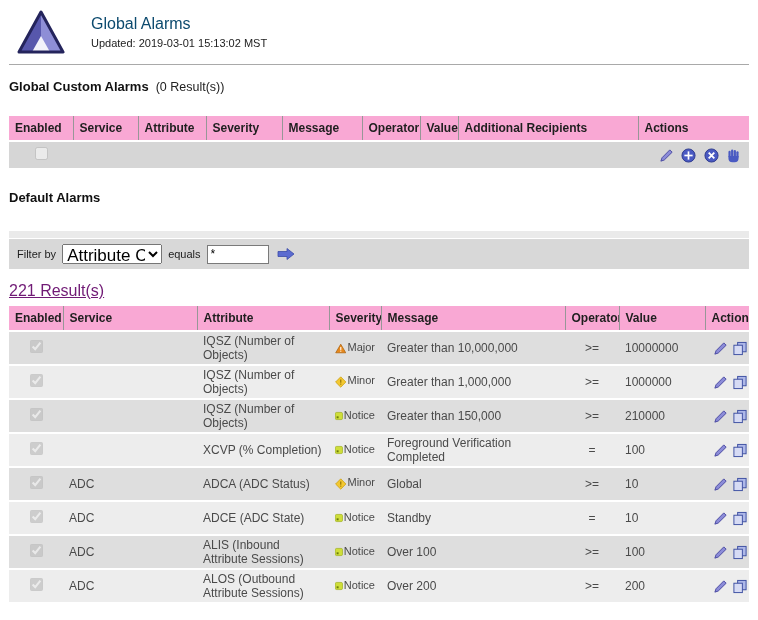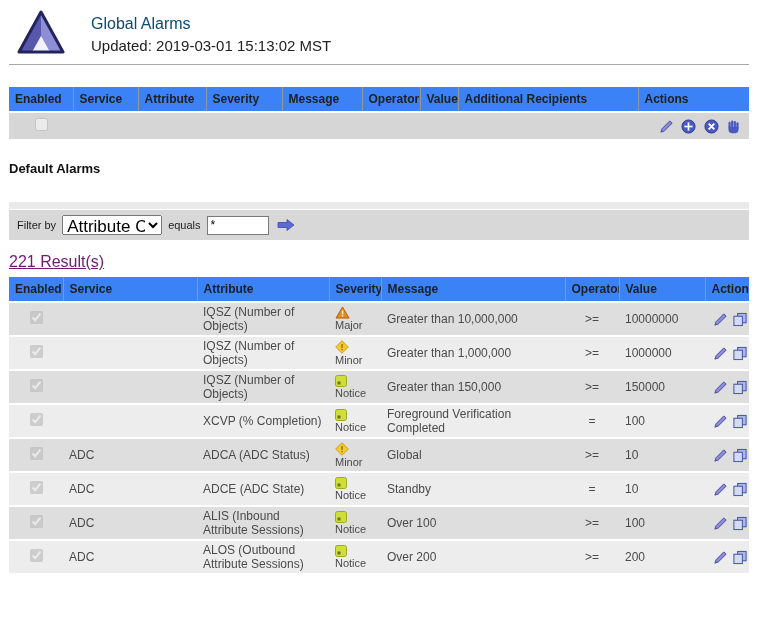--- a/index.html
+++ b/index.html
@@ -9,31 +9,31 @@
     font-family: "Liberation Sans", sans-serif;
     color: #333;
   }
   .page { padding: 8px 9px 0 9px; }
 
   
   .page-header { display: flex; align-items: flex-start; gap: 26px; padding: 2px 8px 8px 8px; }
   .logo { display: inline-block; width: 48px; height: 44px; }
   .title-block { padding-top: 5px; }
   .page-title { font-size: 16px; font-weight: normal; color: #0c4a6e; }
-  .updated { font-size: 15px; color: #222; margin-top: 4px; }
+  .updated { font-size: 11px; color: #222; margin-top: 4px; }
   .rule { border: none; border-top: 1px solid #a9a9a9; margin: 2px 0 14px 0; }
 
   
   .section-heading { font-size: 13px; font-weight: bold; color: #111; margin-top: 6px; }
   .heading-count { font-weight: normal; font-size: 12.5px; margin-left: 7px; color: #222; }
 
   
   table { border-collapse: collapse; width: 100%; table-layout: fixed; }
   th {
-    background: #3b82f6; font-size: 12px; font-weight: bold; color: #1f1f1f;
+    background: #f9a8d4; font-size: 12px; font-weight: bold; color: #1f1f1f;
     text-align: left; padding: 5px 6px; border-right: 1px solid #979797;
     border-bottom: 2px solid #fff; white-space: nowrap; overflow: hidden;
   }
   th:last-child { border-right: none; }
   td { font-size: 12px; color: #4a4a4a; padding: 2px 6px; border-bottom: 2px solid #fff; vertical-align: middle; }
 
   
   .custom-table { margin-top: 22px; }
   .custom-table td { background: #d6d6d6; height: 28px; }
   .custom-table .c-enabled { text-align: center; }
@@ -53,21 +53,21 @@
   .result-count { font-size: 16px; color: #701a75; margin: 13px 0 6px 0; text-decoration: underline; }
 
   
   .main-table tr.row-dark td { background: #dedede; }
   .main-table tr.row-light td { background: #ededed; }
   .main-table td { height: 34px; }
   .c-enabled { text-align: center; }
   .c-op { text-align: center; }
   .c-actions { text-align: center; white-space: nowrap; }
 
-  .sev-wrap { display: flex; flex-direction: column; align-items: flex-start; line-height: 1.05; gap: 1px; }
+  .sev-wrap { display: flex; align-items: flex-start; line-height: 1.05; gap: 1px; }
   .sev-label { font-size: 11px; color: #4a4a4a; }
 
   .icon-btn { display: inline-block; vertical-align: middle; margin: 0 2px; cursor: pointer; line-height: 0; }
 </style>
 </head>
 <body>
 
 <div class="page">
 
   <div class="page-header">
@@ -79,20 +79,23 @@
         <polygon points="24,2 46,42 2,42" fill="none" stroke="#24245C" stroke-width="3" stroke-linejoin="round"></polygon>
       </svg>
     </span>
     <div class="title-block">
       <div class="page-title">Global Alarms</div>
       <div class="updated">Updated: 2019-03-01 15:13:02 MST</div>
     </div>
   </div>
   <hr class="rule">
 
+  <div class="section-heading">
+    <span>Global Custom Alarms</span><span class="heading-count">(0 Result(s))</span>
+  </div>
 
   <table class="custom-table">
     <colgroup>
       <col style="width:64px">
         <col style="width:65px">
         <col style="width:68px">
         <col style="width:76px">
       <col style="width:80px">
         <col style="width:58px">
         <col style="width:38px">
@@ -256,21 +259,21 @@
             <span class="sev-wrap">
               <svg width="12" height="12" viewBox="0 0 12 12">
                 <rect x="0.5" y="0.5" width="11" height="11" rx="2" fill="#CFDE3A" stroke="#9AAD14"></rect>
                 <rect x="2.5" y="6.5" width="3" height="3" fill="#6a7a0a"></rect>
               </svg>
               <span class="sev-label">Notice</span>
             </span>
           </td>
           <td class="c-msg">Greater than 150,000</td>
           <td class="c-op">&gt;=</td>
-          <td class="c-val">150000</td>
+          <td class="c-val">210000</td>
           <td class="c-actions"><span class="icon-btn"><svg width="15" height="15" viewBox="0 0 16 16">
                 <path d="M2 14 L3.2 10.4 L11.5 2 L14 4.5 L5.6 12.8 Z" fill="#8C8CD8" stroke="#4646A0" stroke-width="1"></path>
               </svg></span><span class="icon-btn"><svg width="16" height="15" viewBox="0 0 16 16">
                 <rect x="5.5" y="1.5" width="9" height="10" fill="#AEB8E8" stroke="#3A4CA0"></rect>
                 <rect x="1.5" y="4.5" width="9" height="10" fill="#D6DBF4" stroke="#3A4CA0"></rect>
               </svg></span></td>
         </tr>
         <tr class="row-light">
           <td class="c-enabled"><input type="checkbox" checked="" disabled="" style=""></td>
           <td class="c-service"></td>

